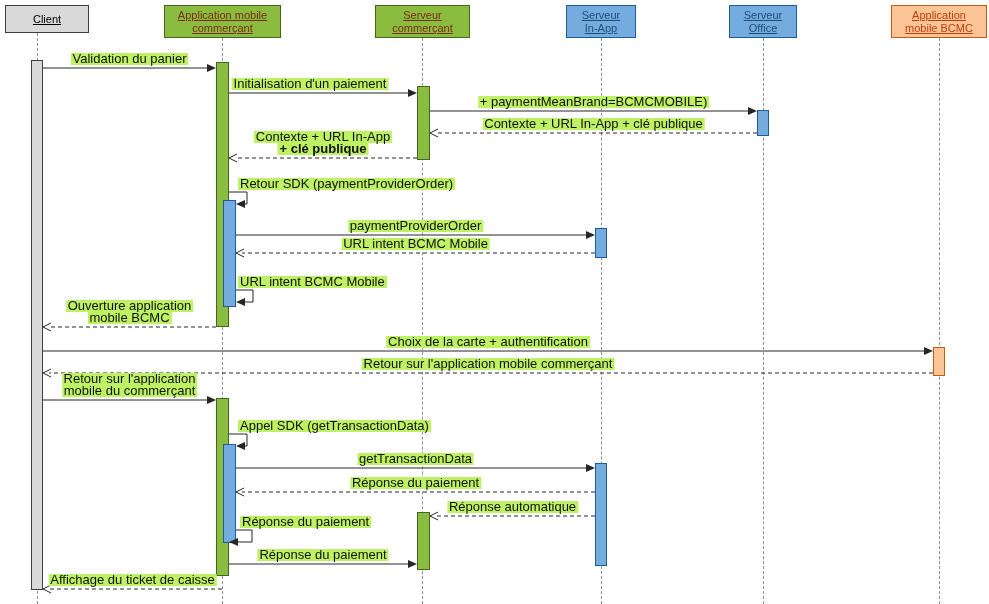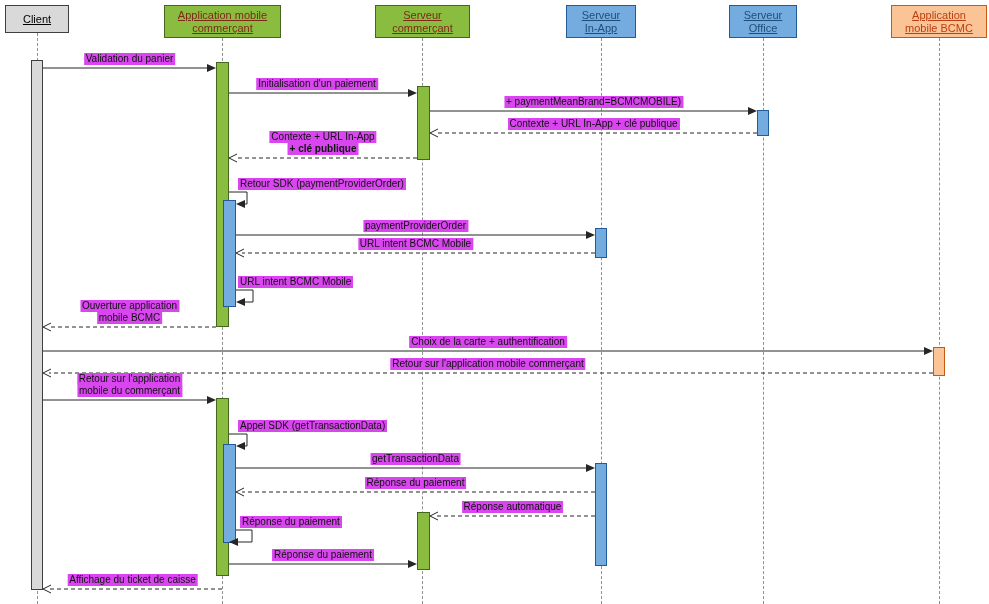--- a/index.html
+++ b/index.html
@@ -13,22 +13,22 @@
   .act.green  { background:var(--green-fill);  border-color:var(--green-border); }
   .act.blue   { background:var(--blue-fill);   border-color:var(--blue-border); }
   .act.orange { background:var(--orange-fill); border-color:var(--orange-border); }
 
   #arrow-layer { position:absolute; left:0; top:0; z-index:3; }
   #arrow-layer line { stroke:var(--line); stroke-width:1; }
   #arrow-layer line.dash { stroke-dasharray:4 3; }
   .fillhead { fill:var(--line); }
   .openhead { fill:none; stroke:var(--line); stroke-width:1; }
 
-  .mlabel { position:absolute; font-size:10px; line-height:12px; white-space:nowrap;
-            color:#111; background:#d946ef; padding:0 2px; z-index:4; }
+  .mlabel { position:absolute; font-size:13px; line-height:12px; white-space:nowrap;
+            color:#111; background:#bef264; padding:0 2px; z-index:4; }
   .mlabel.centered { transform:translateX(-50%); }
 
   .pbox { position:absolute; display:flex; flex-direction:column; align-items:center;
           justify-content:center; border:1.5px solid; z-index:5; text-align:center; }
   .pname { font-size:11px; line-height:13px; text-decoration:underline; }
   .pbox.gray   { background:var(--gray-fill);   border-color:var(--gray-border); }
   .pbox.gray .pname   { color:var(--gray-text); }
   .pbox.green  { background:var(--green-fill);  border-color:var(--green-border); }
   .pbox.green .pname  { color:var(--green-text); }
   .pbox.blue   { background:var(--blue-fill);   border-color:var(--blue-border); }
@@ -84,21 +84,21 @@
       <line x1="229" y1="434" x2="247" y2="434"></line>
       <line x1="247" y1="434" x2="247" y2="446"></line>
       <line x1="247" y1="446" x2="242" y2="446"></line>
       <path d="M 236 446 L 245 442 L 245 450 Z" class="fillhead"></path>
       <line x1="236" y1="530" x2="252" y2="530"></line>
       <line x1="252" y1="530" x2="252" y2="542"></line>
       <line x1="252" y1="542" x2="235" y2="542"></line>
       <path d="M 229 542 L 238 538 L 238 546 Z" class="fillhead"></path>
     </svg>
 <div class="lifeline" style="left: 37px; top: 33px; height: 571px;"></div>
-    <div class="pbox gray" style="left: 5px; top: 5px; width: 64px; height: 28px;">
+    <div class="pbox gray" style="left: 5px; top: 5px; width: 84px; height: 28px;">
       <div class="pname">Client</div>
     </div>
     <div class="lifeline" style="left: 222px; top: 38px; height: 566px;"></div>
     <div class="pbox green" style="left: 164px; top: 5px; width: 117px; height: 33px;">
       <div class="pname">Application mobile</div>
       <div class="pname">commerçant</div>
     </div>
     <div class="lifeline" style="left: 422px; top: 38px; height: 566px;"></div>
     <div class="pbox green" style="left: 375px; top: 5px; width: 95px; height: 33px;">
       <div class="pname">Serveur</div>
@@ -124,21 +124,21 @@
     <div class="act blue" style="left: 223px; top: 200px; width: 13px; height: 107px;"></div>
     <div class="act green" style="left: 216px; top: 398px; width: 13px; height: 178px;"></div>
     <div class="act blue" style="left: 223px; top: 444px; width: 13px; height: 99px;"></div>
     <div class="act green" style="left: 417px; top: 86px; width: 13px; height: 74px;"></div>
     <div class="act green" style="left: 417px; top: 512px; width: 13px; height: 58px;"></div>
     <div class="act blue" style="left: 595px; top: 228px; width: 12px; height: 30px;"></div>
     <div class="act blue" style="left: 595px; top: 463px; width: 12px; height: 103px;"></div>
     <div class="act blue" style="left: 757px; top: 110px; width: 12px; height: 26px;"></div>
     <div class="act orange" style="left: 933px; top: 347px; width: 12px; height: 29px;"></div>
     <div class="mlabel centered" style="left: 129.5px; top: 53px;">Validation du panier</div>
-    <div class="mlabel centered" style="left: 317px; top: 78px;">Initialisation d'un paiement</div>
+    <div class="mlabel centered" style="left: 310px; top: 78px;">Initialisation d'un paiement</div>
     <div class="mlabel centered" style="left: 593.5px; top: 96px;">+ paymentMeanBrand=BCMCMOBILE)</div>
     <div class="mlabel centered" style="left: 593.5px; top: 118px;">Contexte + URL In-App + clé publique</div>
     <div class="mlabel centered" style="left: 323px; top: 131px;">Contexte + URL In-App</div>
     <div class="mlabel centered" style="left: 323px; top: 143px; font-weight: bold;">+ clé publique</div>
     <div class="mlabel centered" style="left: 415.5px; top: 220px;">paymentProviderOrder</div>
     <div class="mlabel centered" style="left: 415.5px; top: 238px;">URL intent BCMC Mobile</div>
     <div class="mlabel centered" style="left: 129.5px; top: 300px;">Ouverture application</div>
     <div class="mlabel centered" style="left: 129.5px; top: 312px;">mobile BCMC</div>
     <div class="mlabel centered" style="left: 488px; top: 336px;">Choix de la carte + authentification</div>
     <div class="mlabel centered" style="left: 488px; top: 358px;">Retour sur l'application mobile commerçant</div>

